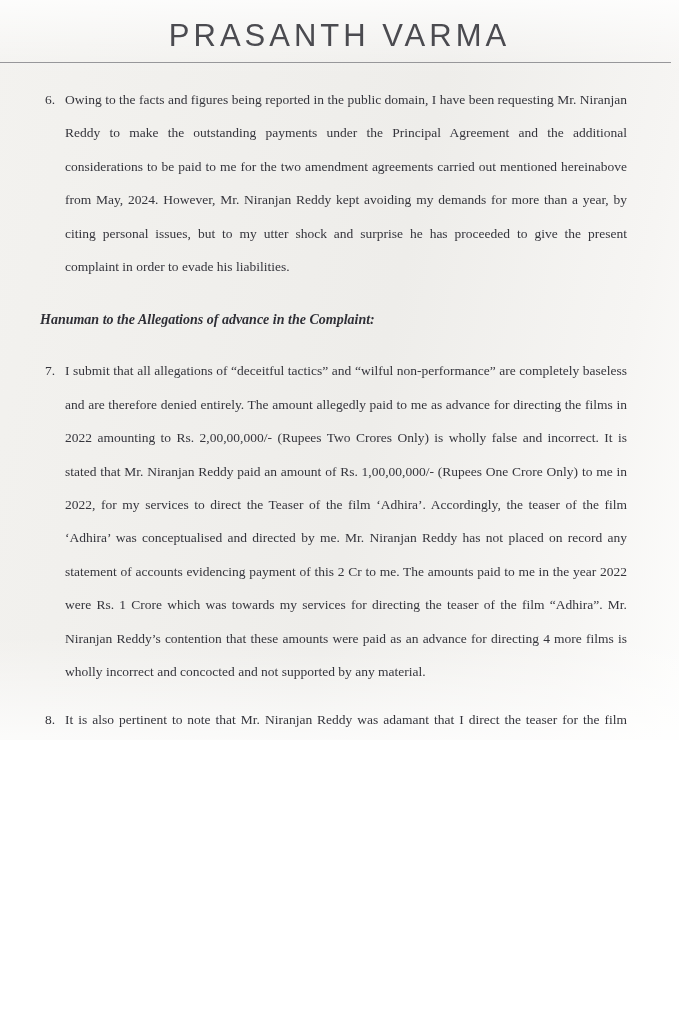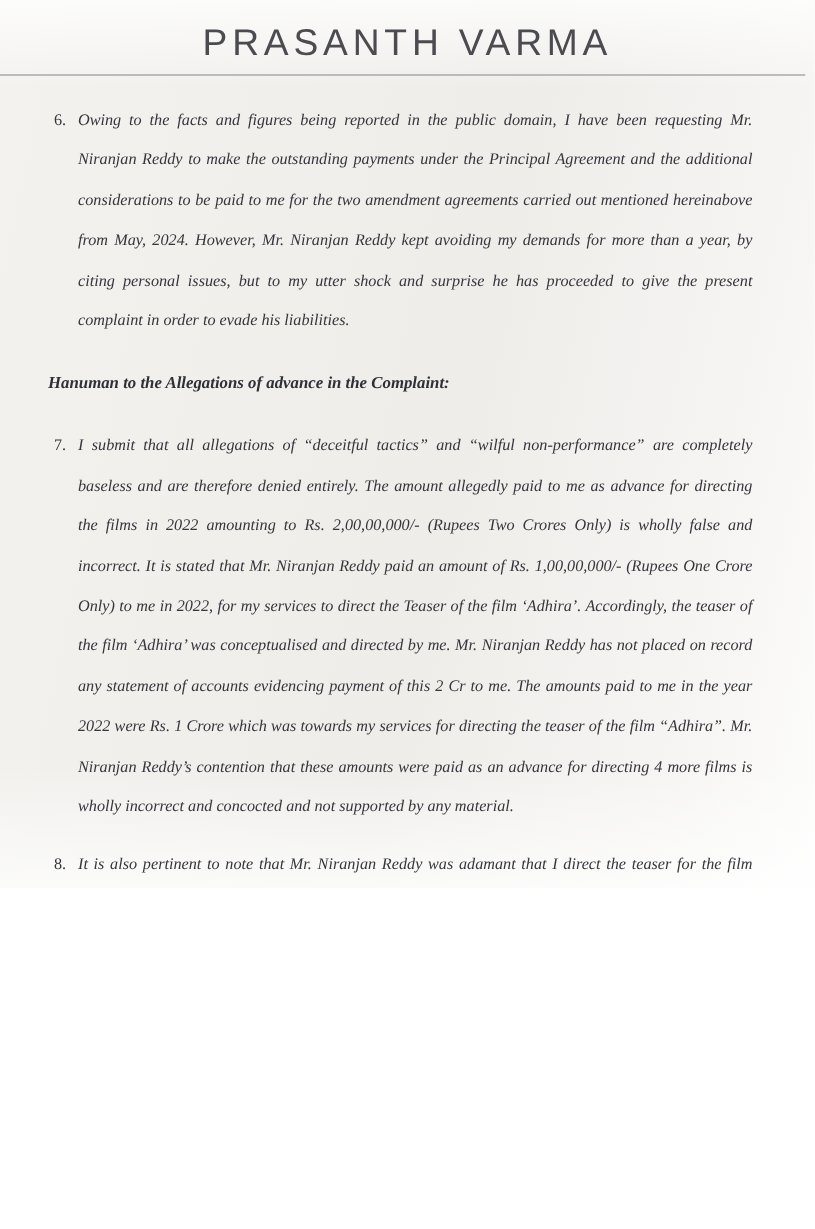--- a/index.html
+++ b/index.html
@@ -49,21 +49,20 @@
     color: #35353c;
   }
   .para .num {
     flex: 0 0 20px;
     text-align: left;
   }
   .para .ptext {
     flex: 1;
     text-align: justify;
     text-justify: inter-word;
-    font-style: italic;
   }
   .para-6 { margin-top: 20px; }
   .para-7 { margin-top: 24px; }
   .para-8 { margin-top: 14px; }
 
   .section-heading {
     margin-top: 27px;
     margin-left: -5px;
     font-weight: bold;
     font-style: italic;

